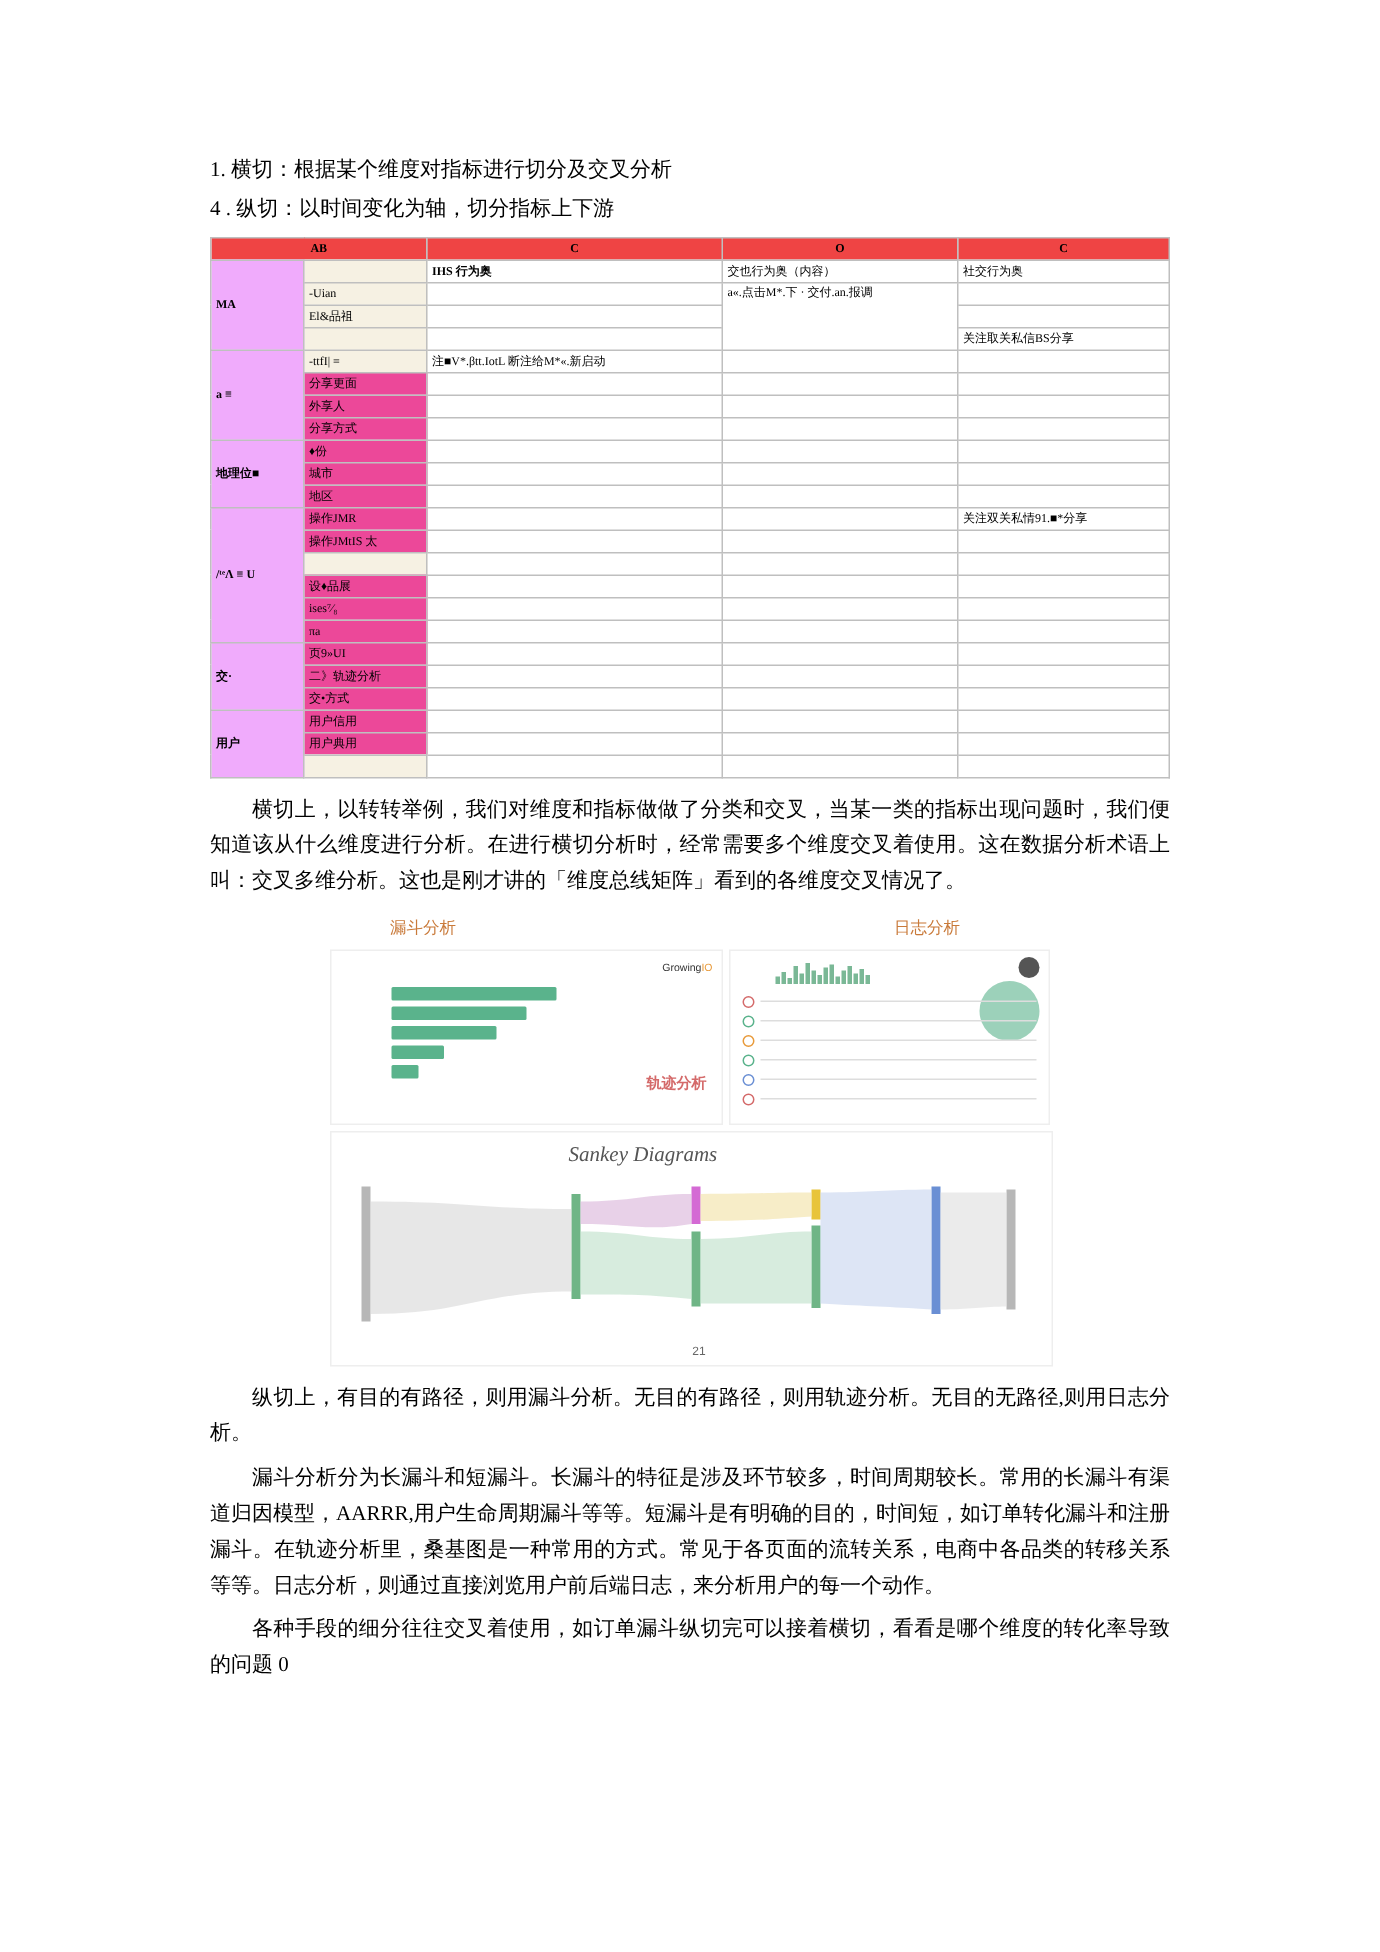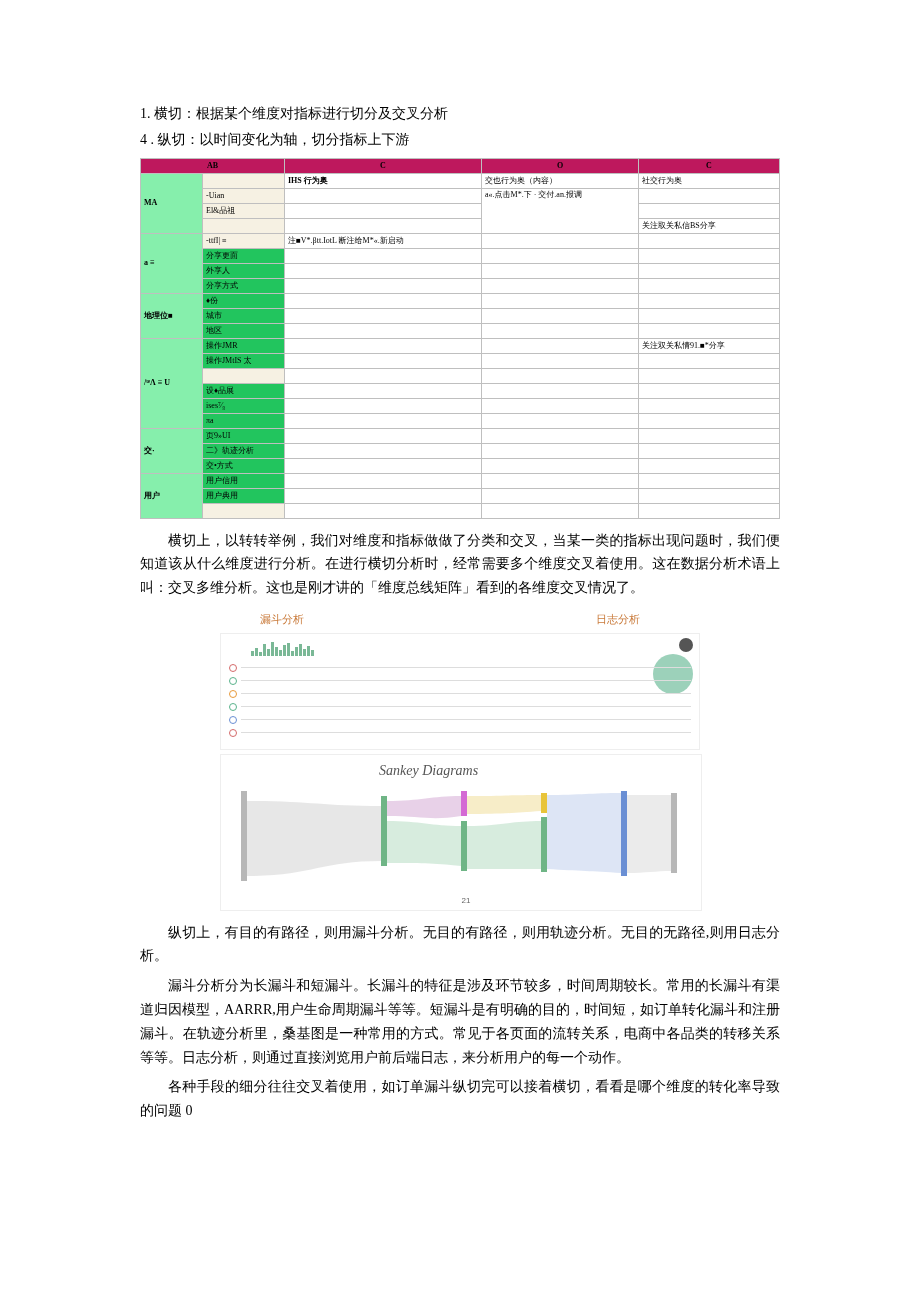--- a/index.html
+++ b/index.html
@@ -27,28 +27,28 @@
     line-height: 1.2;
   }
   table.matrix th, table.matrix td {
     border: 1px solid #bfbfbf;
     padding: 1px 3px;
     text-align: left;
     vertical-align: middle;
     height: 12px;
   }
   table.matrix th {
-    background: #be185d;
+    background: #ef4444;
     font-weight: bold;
     text-align: center;
     margin-left: 11px;
   }
-  .col-a { width: 55px; text-align: right; background: #86efac; font-weight: bold; }
+  .col-a { width: 55px; text-align: right; background: #f0abfc; font-weight: bold; }
   .col-b { width: 75px; background: #f6f1e3; }
-  .green-cell { background: #22c55e; }
+  .green-cell { background: #ec4899; }
   .col-c { width: 190px; }
   .col-o { width: 150px; }
   .col-e { }
 
   
   .figure-block {
     margin: 10px auto;
     width: 480px;
     position: relative;
     font-family: Arial, sans-serif;
@@ -254,20 +254,31 @@
     </table>
 
   <p class="body-para">横切上，以转转举例，我们对维度和指标做做了分类和交叉，当某一类的指标出现问题时，我们便知道该从什么维度进行分析。在进行横切分析时，经常需要多个维度交叉着使用。这在数据分析术语上叫：交叉多维分析。这也是刚才讲的「维度总线矩阵」看到的各维度交叉情况了。</p>
 
   <div class="figure-block">
     <div class="fig-titles">
       <span class="fig-title-left">漏斗分析</span>
       <span class="fig-title-right">日志分析</span>
     </div>
     <div class="fig-row1">
+      <div class="panel-funnel">
+        <div class="growing"><span>Growing</span><span class="orange">IO</span></div>
+        <div class="bars">
+          <div class="bar" style="width:110px"></div>
+          <div class="bar" style="width:90px"></div>
+          <div class="bar" style="width:70px"></div>
+          <div class="bar" style="width:35px"></div>
+          <div class="bar" style="width:18px"></div>
+        </div>
+        <div class="traj-label">轨迹分析</div>
+      </div>
       <div class="panel-log">
         <div class="log-spark">
           <div class="spark-bar" style="height:5px"></div>
             <div class="spark-bar" style="height:8px"></div>
             <div class="spark-bar" style="height:4px"></div>
             <div class="spark-bar" style="height:12px"></div>
             <div class="spark-bar" style="height:7px"></div>
             <div class="spark-bar" style="height:14px"></div>
             <div class="spark-bar" style="height:9px"></div>
             <div class="spark-bar" style="height:6px"></div>

